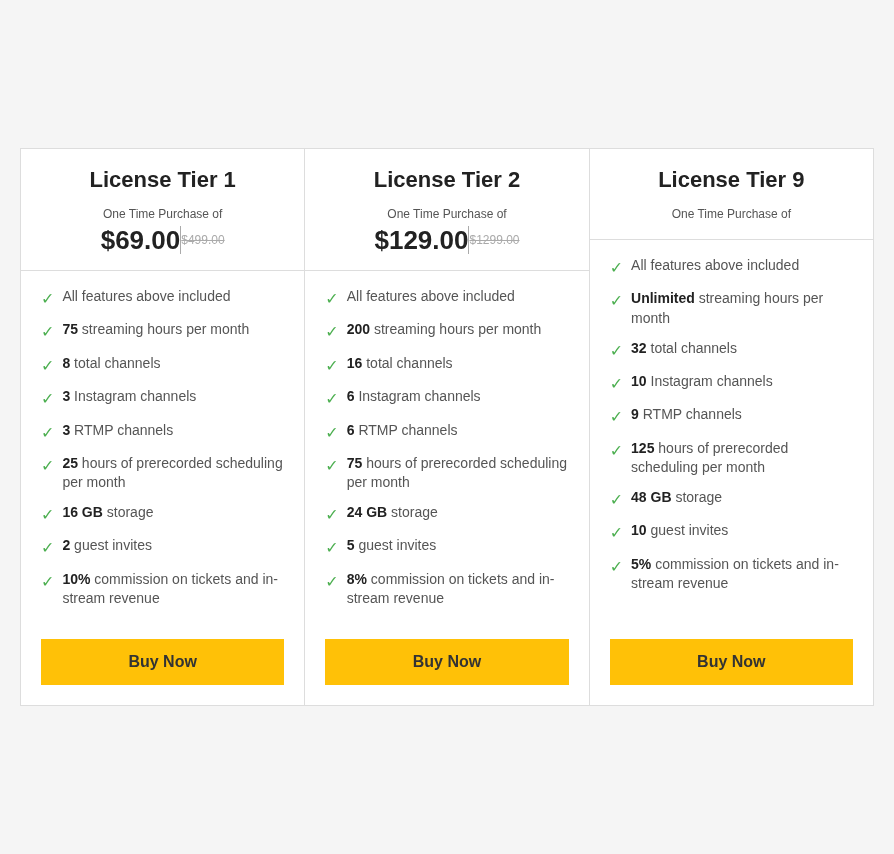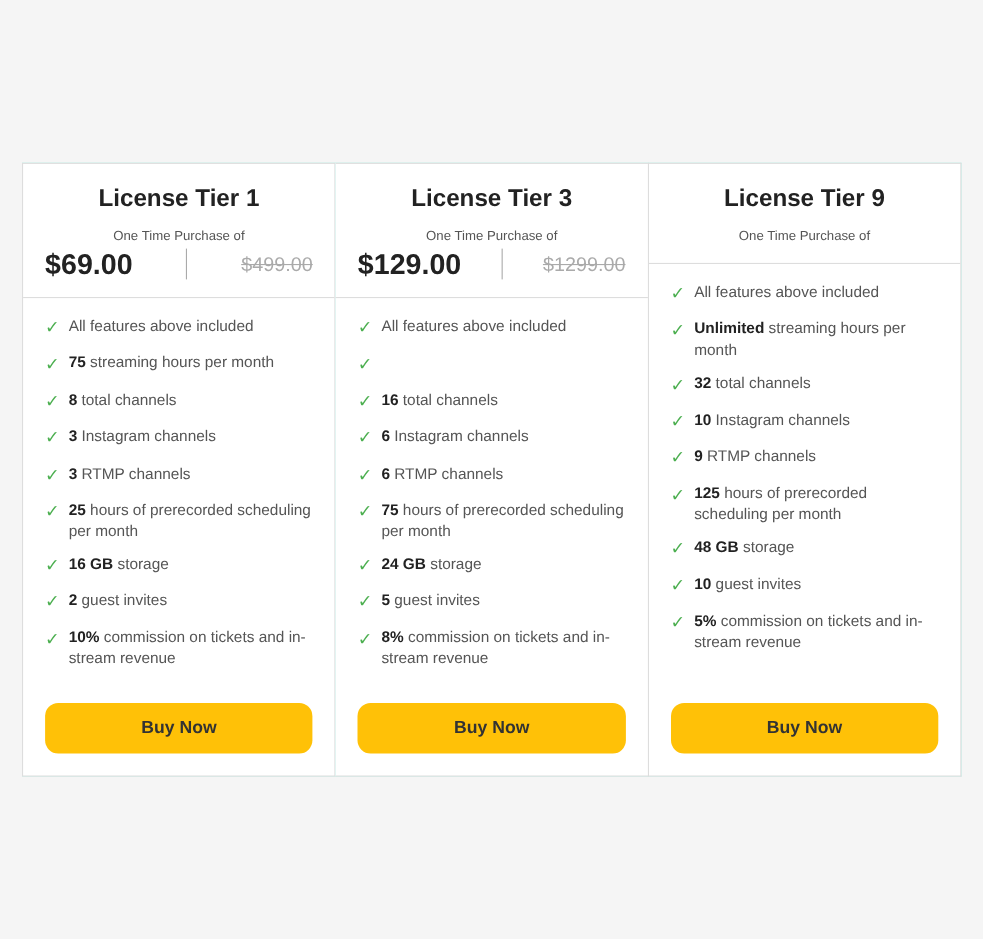--- a/index.html
+++ b/index.html
@@ -10,21 +10,21 @@
       justify-content: center;
       align-items: center;
       min-height: 100vh;
       padding: 20px;
     }
     .pricing-container {
       display: flex;
       gap: 0;
       max-width: 894px;
       width: 100%;
-      background: #5eead4;
+      background: #a21caf;
     }
     .tier-card {
       flex: 1;
       border: 1px solid #ddd;
       display: flex;
       flex-direction: column;
       padding: 0;
       background: #fff;
     }
     .tier-card + .tier-card {
@@ -37,41 +37,41 @@
     }
     .tier-title {
       font-size: 22px;
       font-weight: bold;
       color: #222;
       margin-bottom: 14px;
     }
     .price-row {
       display: flex;
       align-items: center;
-      justify-content: space-between;
+      justify-content: center;
       gap: 0;
     }
     .price-label {
       font-size: 12px;
       color: #555;
       text-align: center;
       margin-bottom: 4px;
     }
     .price-current {
       font-size: 26px;
       font-weight: bold;
       color: #222;
     }
     .price-divider {
       width: 1px;
       height: 28px;
       background: #aaa;
     }
     .price-original {
-      font-size: 18px;
+      font-size: 12px;
       color: #aaa;
       text-decoration: line-through;
     }
     .features-list {
       padding: 16px 20px;
       flex: 1;
       display: flex;
       flex-direction: column;
       gap: 10px;
     }
@@ -113,21 +113,21 @@
       justify-content: space-between;
       width: 100%;
     }
     .select-dropdown .chevron {
       font-size: 12px;
     }
     .buy-button {
       background: #FFC107;
       color: #333;
       border: none;
-      border-radius: 12px;
+      border-radius: 0;
       padding: 14px;
       font-size: 16px;
       font-weight: bold;
       cursor: pointer;
       width: 100%;
       text-align: center;
     }
   </style>
 </head>
 <body>
@@ -180,35 +180,36 @@
           <span class="check-icon">✓</span>
           <span class="feature-text"><strong>10%</strong> commission on tickets and in-stream revenue</span>
         </div>
       </div>
       <div class="tier-footer">
         <button class="buy-button">Buy Now</button>
       </div>
     </div>
     <div class="tier-card">
       <div class="tier-header">
-        <div class="tier-title">License Tier 3</div>
+        <div class="tier-title">License Tier 2</div>
         <div class="price-label">One Time Purchase of</div>
         <div class="price-row">
           <span class="price-current">$129.00</span>
           <span class="price-divider"></span>
           <span class="price-original">$1299.00</span>
         </div>
       </div>
       <div class="features-list">
         <div class="feature-item">
           <span class="check-icon">✓</span>
           <span class="feature-text">All features above included</span>
         </div>
         <div class="feature-item">
           <span class="check-icon">✓</span>
+          <span class="feature-text"><strong>200</strong> streaming hours per month</span>
         </div>
         <div class="feature-item">
           <span class="check-icon">✓</span>
           <span class="feature-text"><strong>16</strong> total channels</span>
         </div>
         <div class="feature-item">
           <span class="check-icon">✓</span>
           <span class="feature-text"><strong>6</strong> Instagram channels</span>
         </div>
         <div class="feature-item">

